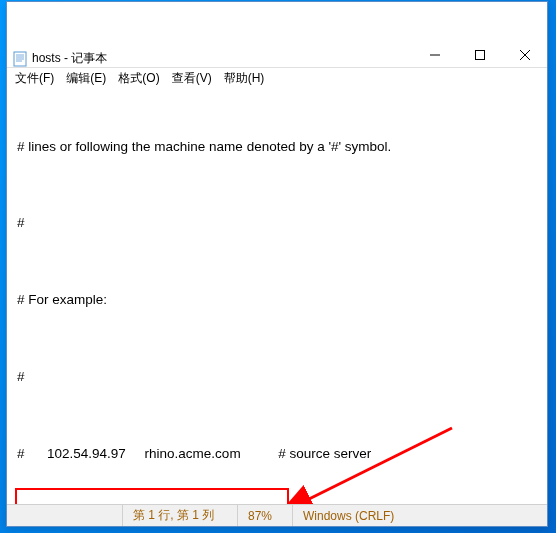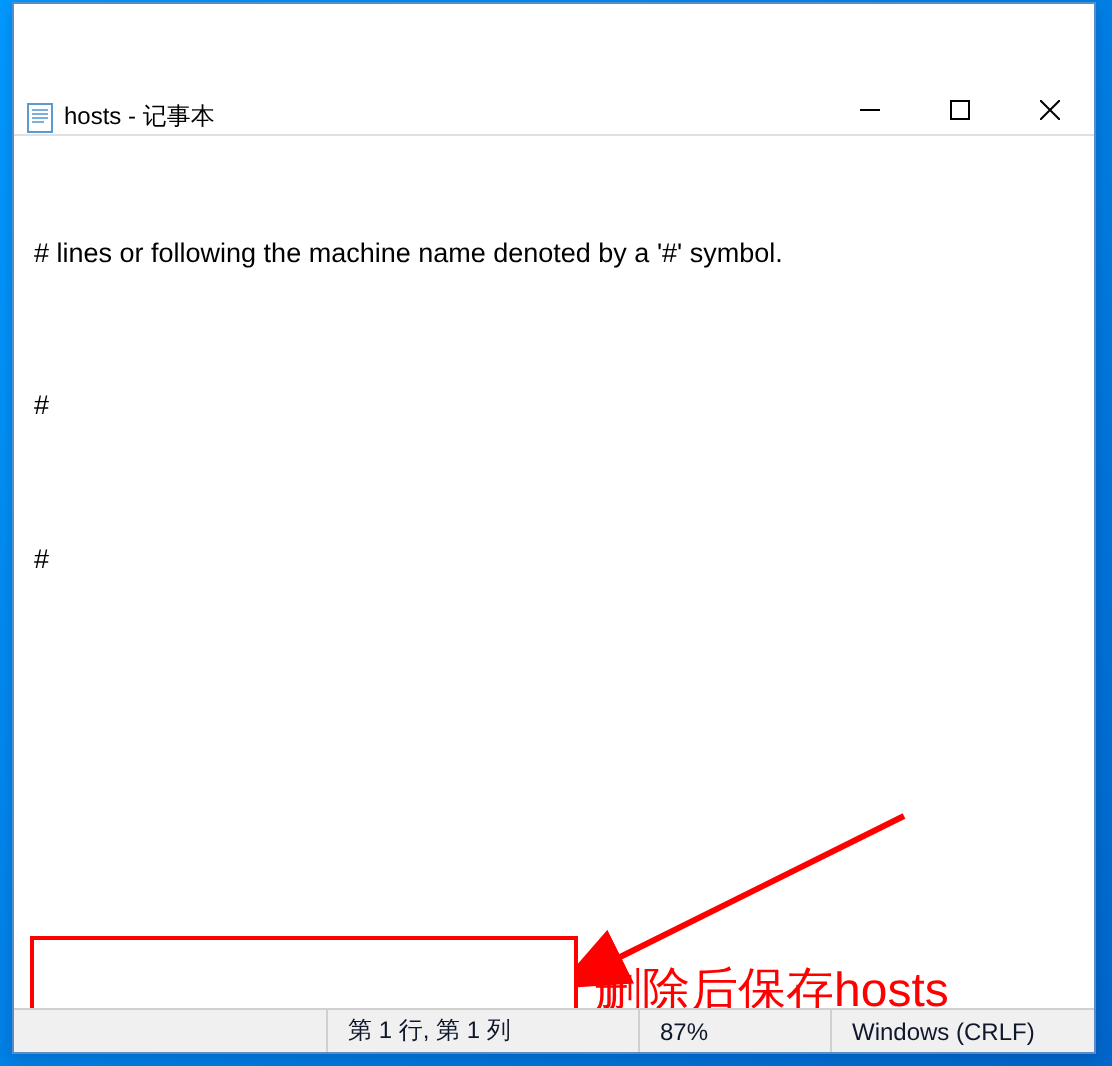--- a/index.html
+++ b/index.html
@@ -109,22 +109,21 @@
       font-weight: 400;
       pointer-events: none;
     }
     .statusbar {
       height: 22px;
       display: flex;
       align-items: center;
       background: #f0f0f0;
       border-top: 1px solid #d0d0d0;
       font-size: 12px;
-      color: #0f172a;
-      gap: 41px;
+      color: #a16207;
     }
     .status-cell {
       padding: 0 10px;
       border-left: 1px solid #d0d0d0;
       height: 100%;
       display: flex;
       align-items: center;
     }
     .status-first { width: 115px; border-left: none; }
   </style>
@@ -154,25 +153,34 @@
       </div>
       <div class="win-btn close">
         <svg width="10" height="10">
             <line x1="0" y1="0" x2="10" y2="10" stroke="#000" stroke-width="1"></line>
             <line x1="10" y1="0" x2="0" y2="10" stroke="#000" stroke-width="1"></line>
           </svg>
       </div>
     </div>
   </div>
 
+  <div class="menubar">
+    <div class="menu-item">文件(F)</div>
+    <div class="menu-item">编辑(E)</div>
+    <div class="menu-item">格式(O)</div>
+    <div class="menu-item">查看(V)</div>
+    <div class="menu-item">帮助(H)</div>
+  </div>
 
   <div class="content">
     <div class="content-line"># lines or following the machine name denoted by a '#' symbol.</div>
     <div class="content-line">#</div>
+    <div class="content-line"># For example:</div>
     <div class="content-line">#</div>
+    <div class="content-line">#      102.54.94.97     rhino.acme.com          # source server</div>
     
     
     
     
 
     <div class="highlight-box"></div>
 
     <svg class="annotation-arrow" width="200" height="120">
       <defs>
         <marker id="arrowhead" markerWidth="12" markerHeight="10" refX="2" refY="5" orient="auto">

